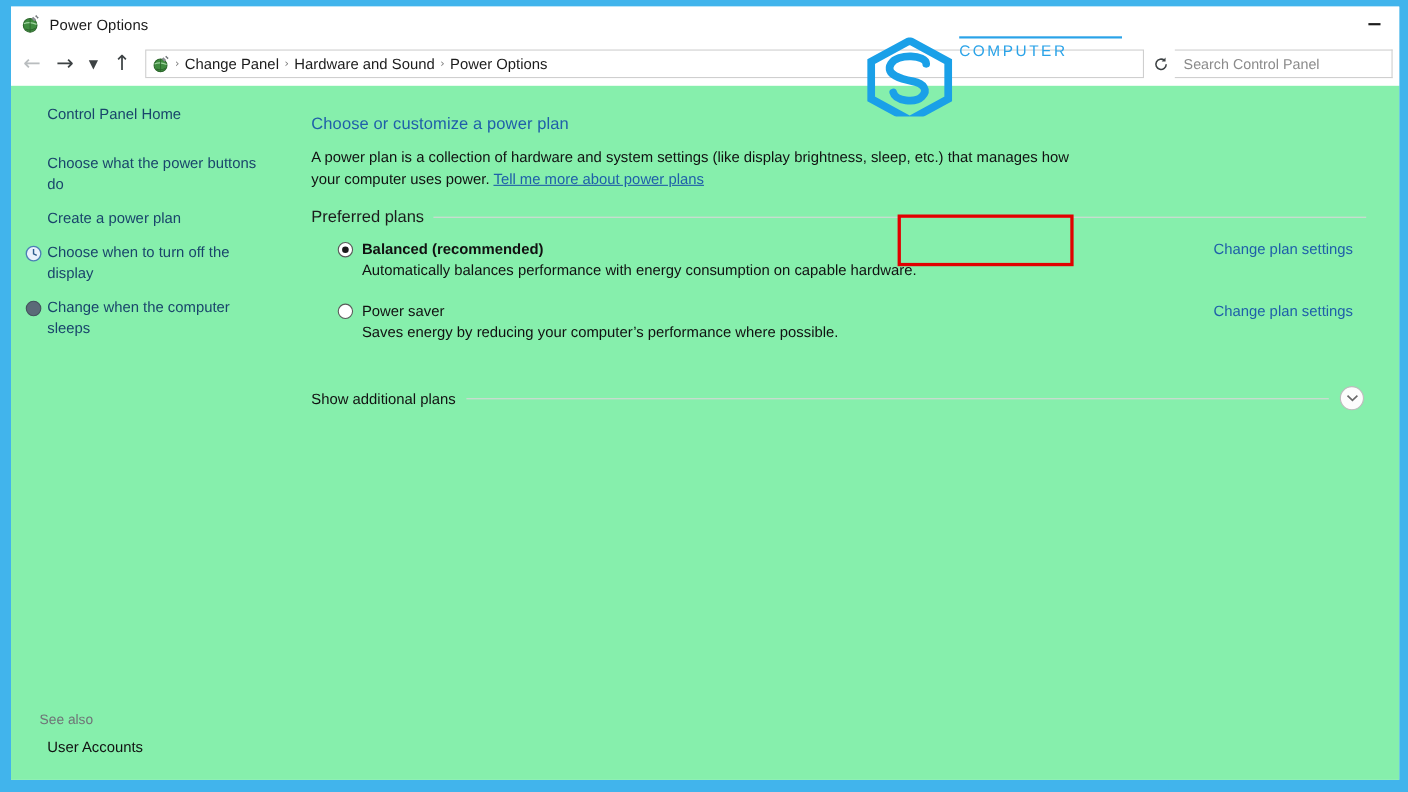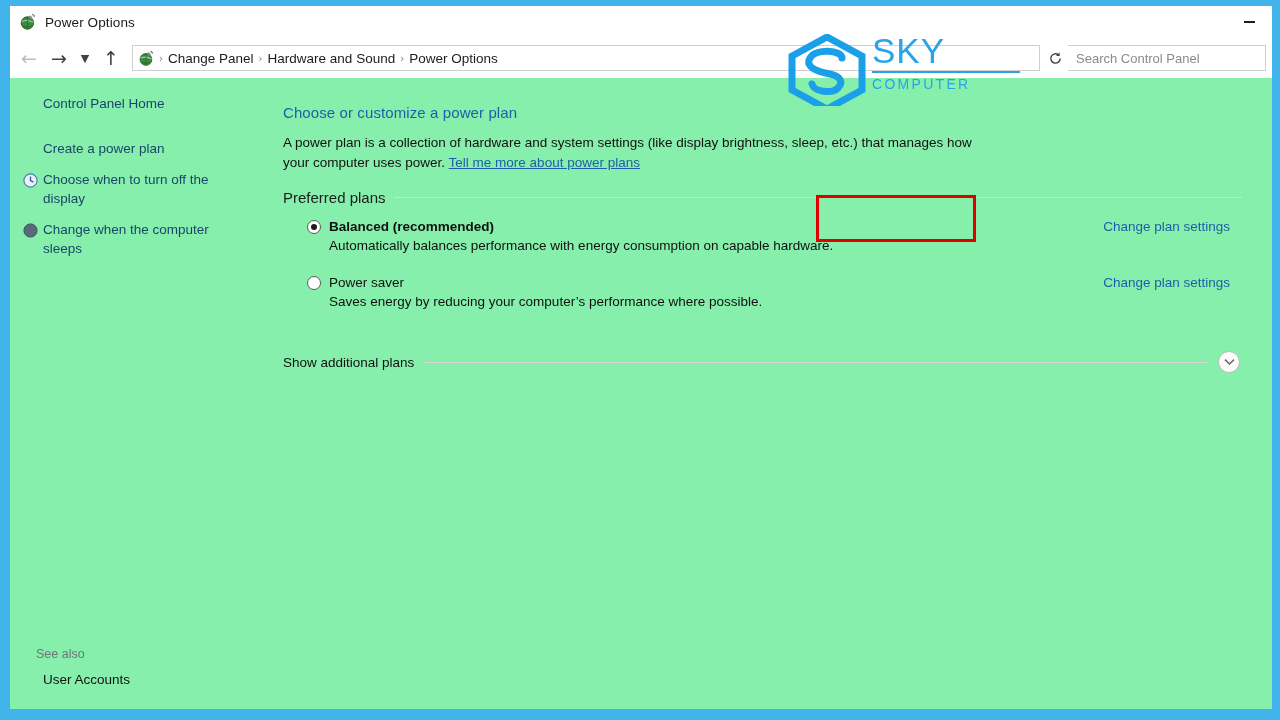--- a/index.html
+++ b/index.html
@@ -425,20 +425,24 @@
 
     <div id="body-area">
 
       <div id="sidebar">
 
         <div class="side-link-row" id="side-home">
           <span class="side-ico blank"></span>
           <span class="side-link">Control Panel Home</span>
         </div>
 
+        <div class="side-link-row">
+          <span class="side-ico blank"></span>
+          <span class="side-link">Choose what the power buttons do</span>
+        </div>
 
         <div class="side-link-row">
           <span class="side-ico blank"></span>
           <span class="side-link">Create a power plan</span>
         </div>
 
         <div class="side-link-row">
           <span class="side-ico">
             <svg width="17" height="17" viewBox="0 0 17 17">
               <circle cx="8.5" cy="8.5" r="6.6" fill="#e8f1fb" stroke="#4a7fb5" stroke-width="1.2"></circle>
@@ -517,19 +521,18 @@
       </div>
     </div>
   </div>
 
   <div id="watermark">
     <svg width="84" height="72" viewBox="0 0 84 72" style="position:absolute;left:0;top:2px">
       <path d="M41 3 L76 22 L76 56 L41 75 L6 56 L6 22 Z" fill="none" stroke="#1aa0e8" stroke-width="7"></path>
       <path d="M56 24 C56 16 30 14 24 24 C18 34 34 38 44 40 C54 42 58 48 52 54 C46 60 28 58 26 50" fill="none" stroke="#1aa0e8" stroke-width="7" stroke-linecap="round"></path>
     </svg>
     <div id="wm-text">
-      <div id="wm-sky">SKY</div>
       <div id="wm-rule"></div>
       <div id="wm-comp">COMPUTER</div>
     </div>
   </div>
 
 </div>
 
 </body></html>

